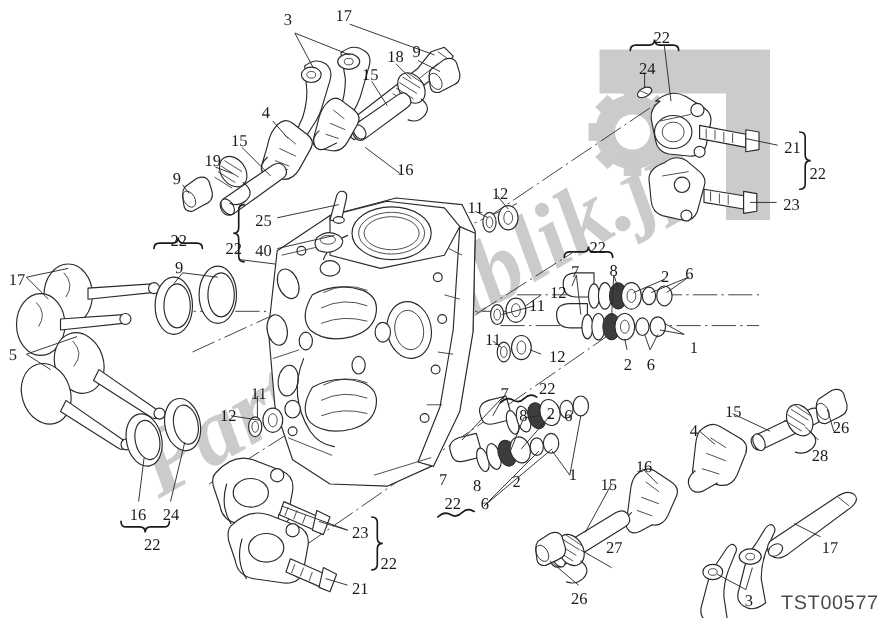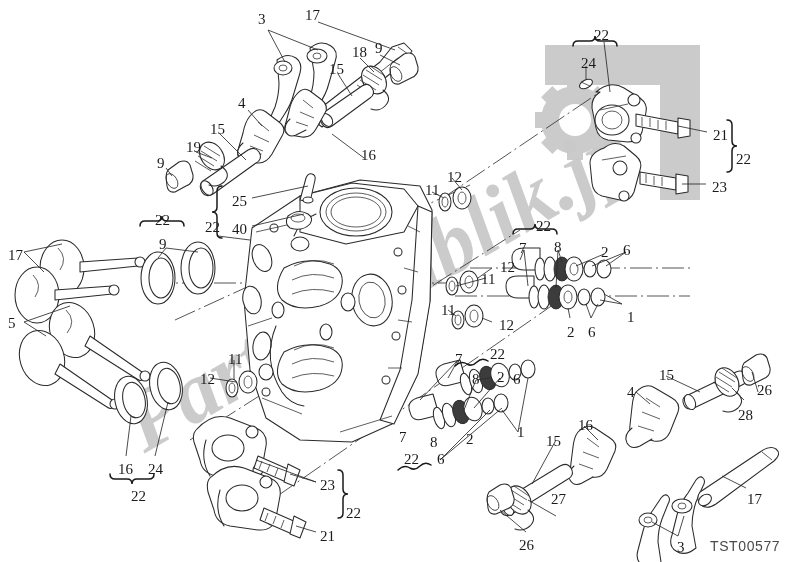--- a/index.html
+++ b/index.html
@@ -2,21 +2,21 @@
 <html><head>
 <meta charset="utf-8">
 <style>
   html,body{margin:0;padding:0;background:#fff;}
   body{width:799px;height:562px;overflow:hidden;
        font-family:"Liberation Serif",serif;}
   #stage{position:relative;width:799px;height:562px;background:#ffffff;}
   #stage svg{position:absolute;left:0;top:0;}
   .lbl{position:absolute;font-family:"Liberation Serif",serif;font-size:15px;
        color:#1a1a1a;line-height:1;white-space:nowrap;}
-  .did{position:absolute;font-family:"Liberation Sans",sans-serif;font-size:14px;
+  .did{position:absolute;font-family:"Liberation Sans",sans-serif;font-size:18px;
        color:#4a4a4a;letter-spacing:.6px;}
   .wm{position:absolute;font-family:"Liberation Serif",serif;font-style:italic;
       font-weight:bold;color:#c9c9c9;white-space:nowrap;pointer-events:none;}
 </style>
 </head>
 <body>
 
 <div id="stage">
 
   <div class="wm" style="left:105px;top:385px;font-size:86px;transform:rotate(-30deg);transform-origin:left top;opacity:.95;">Partsrepublik.jp</div>

